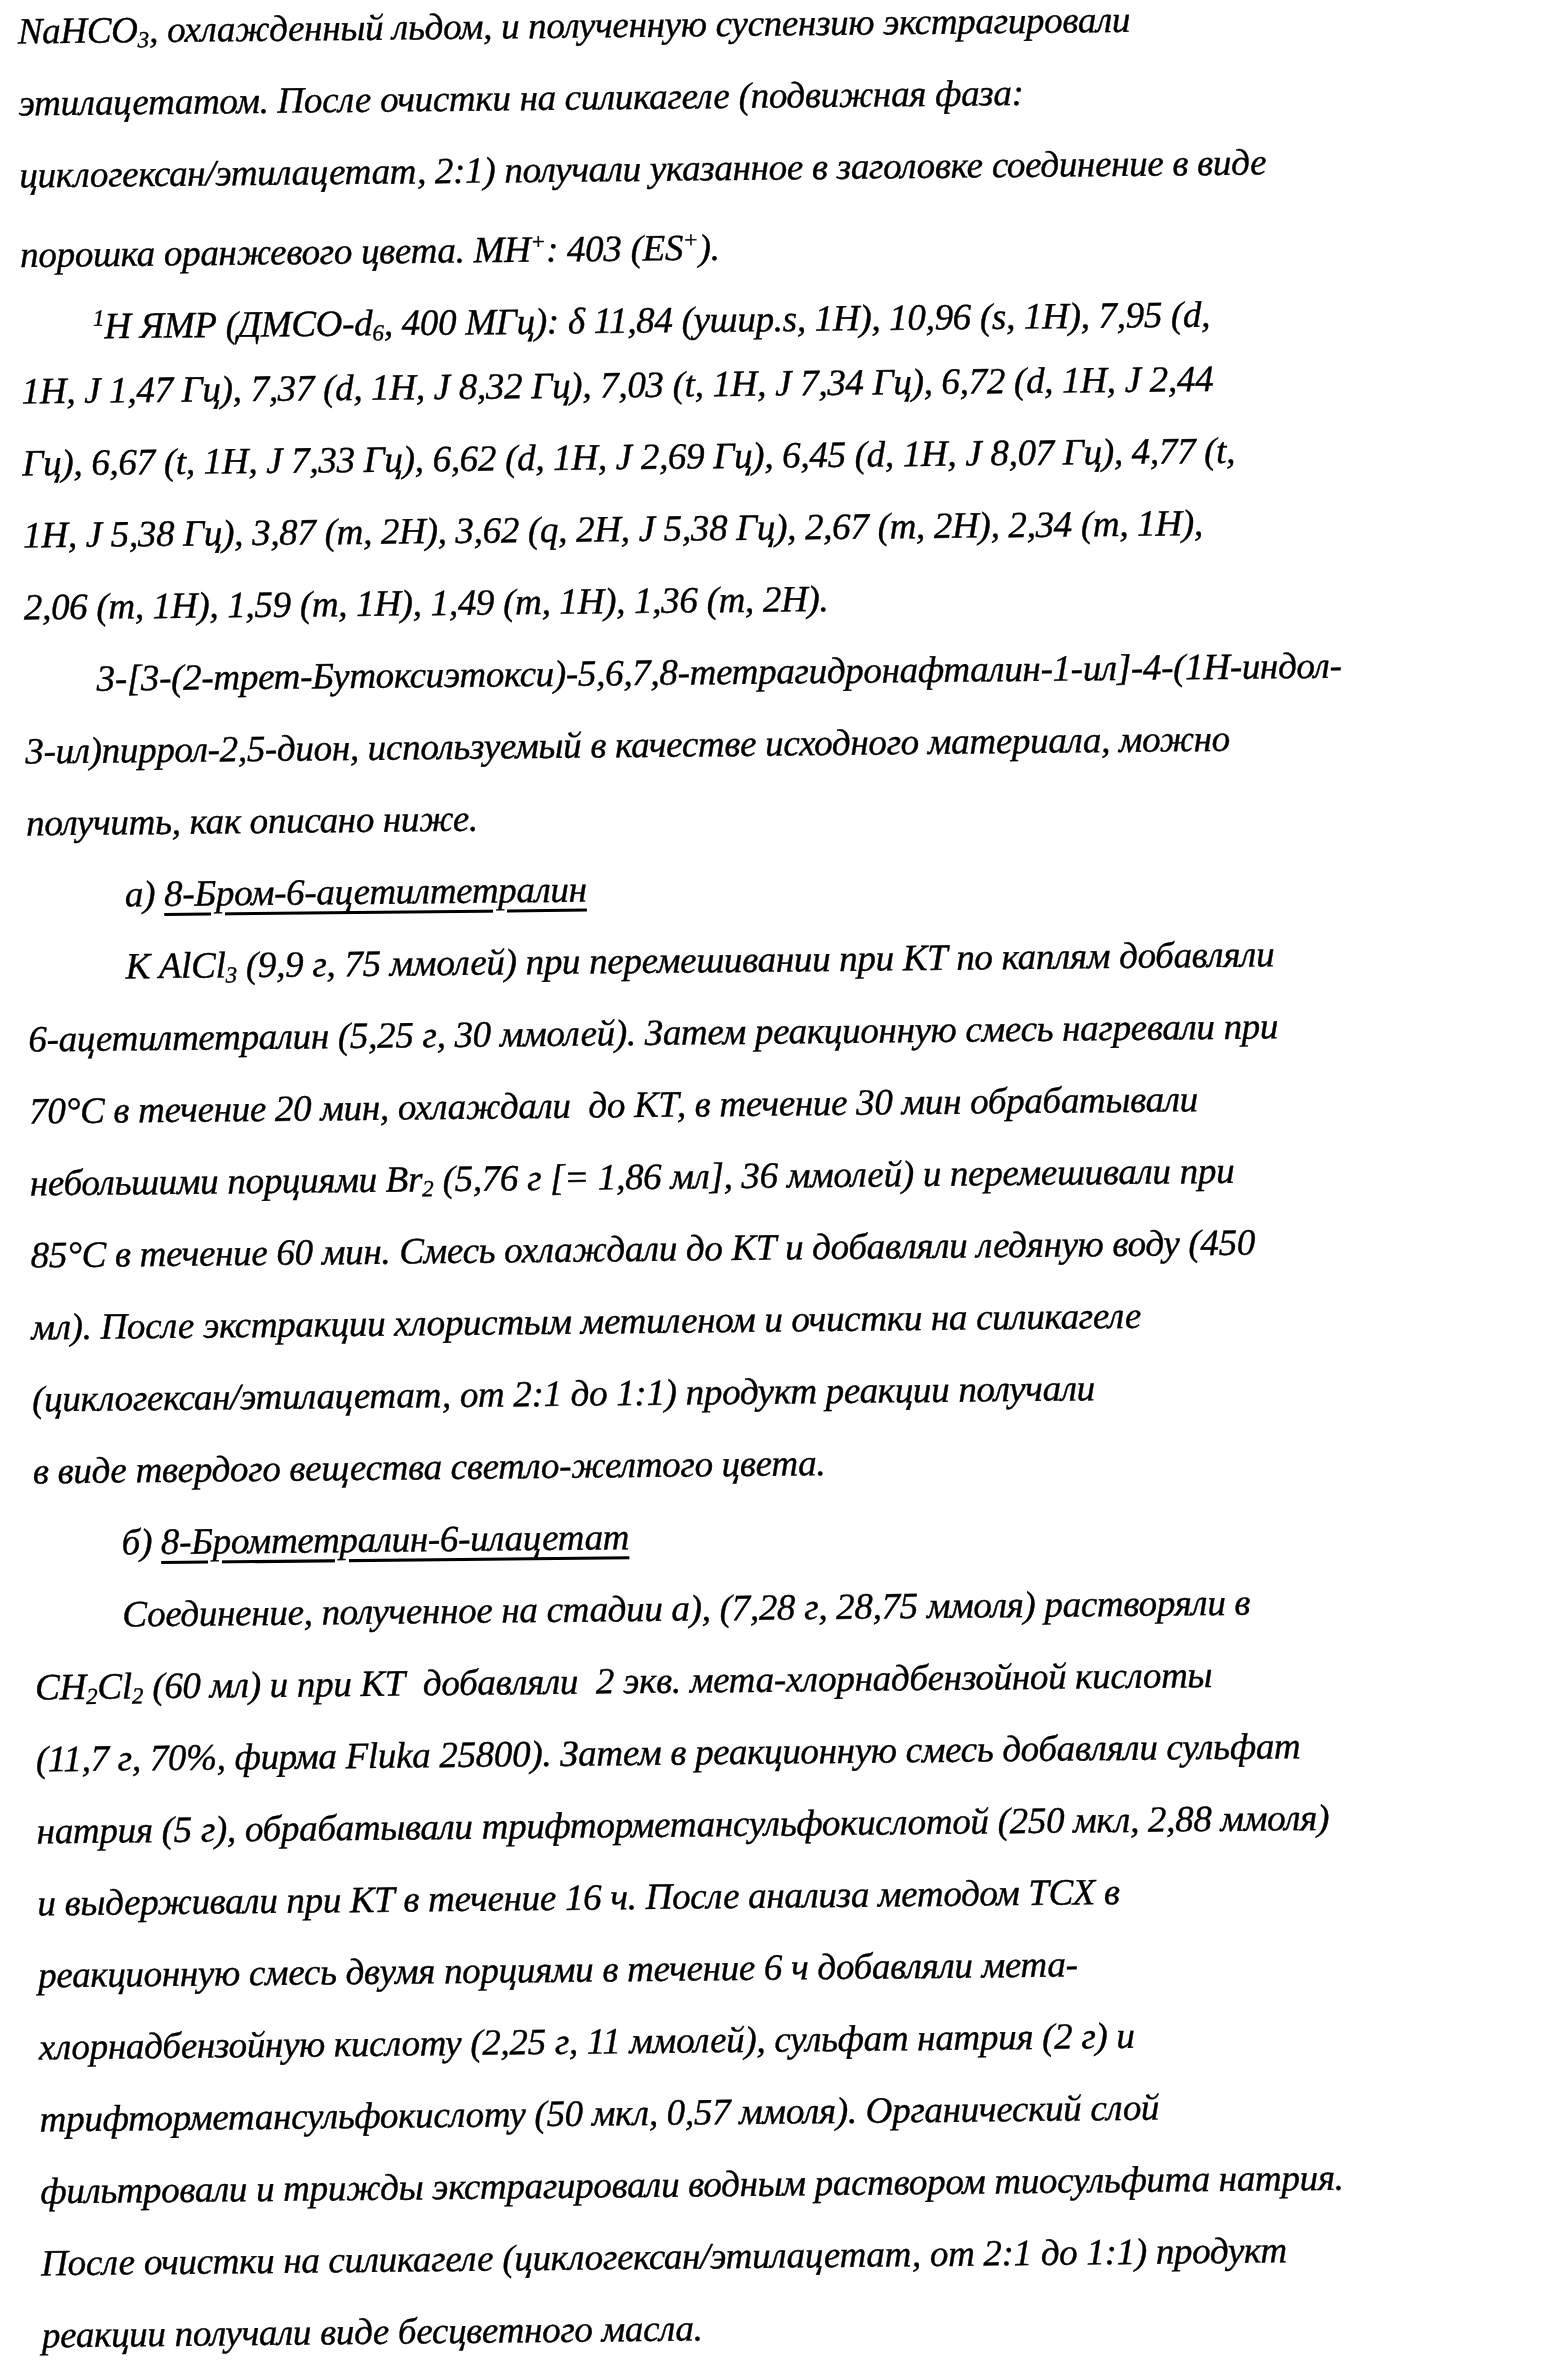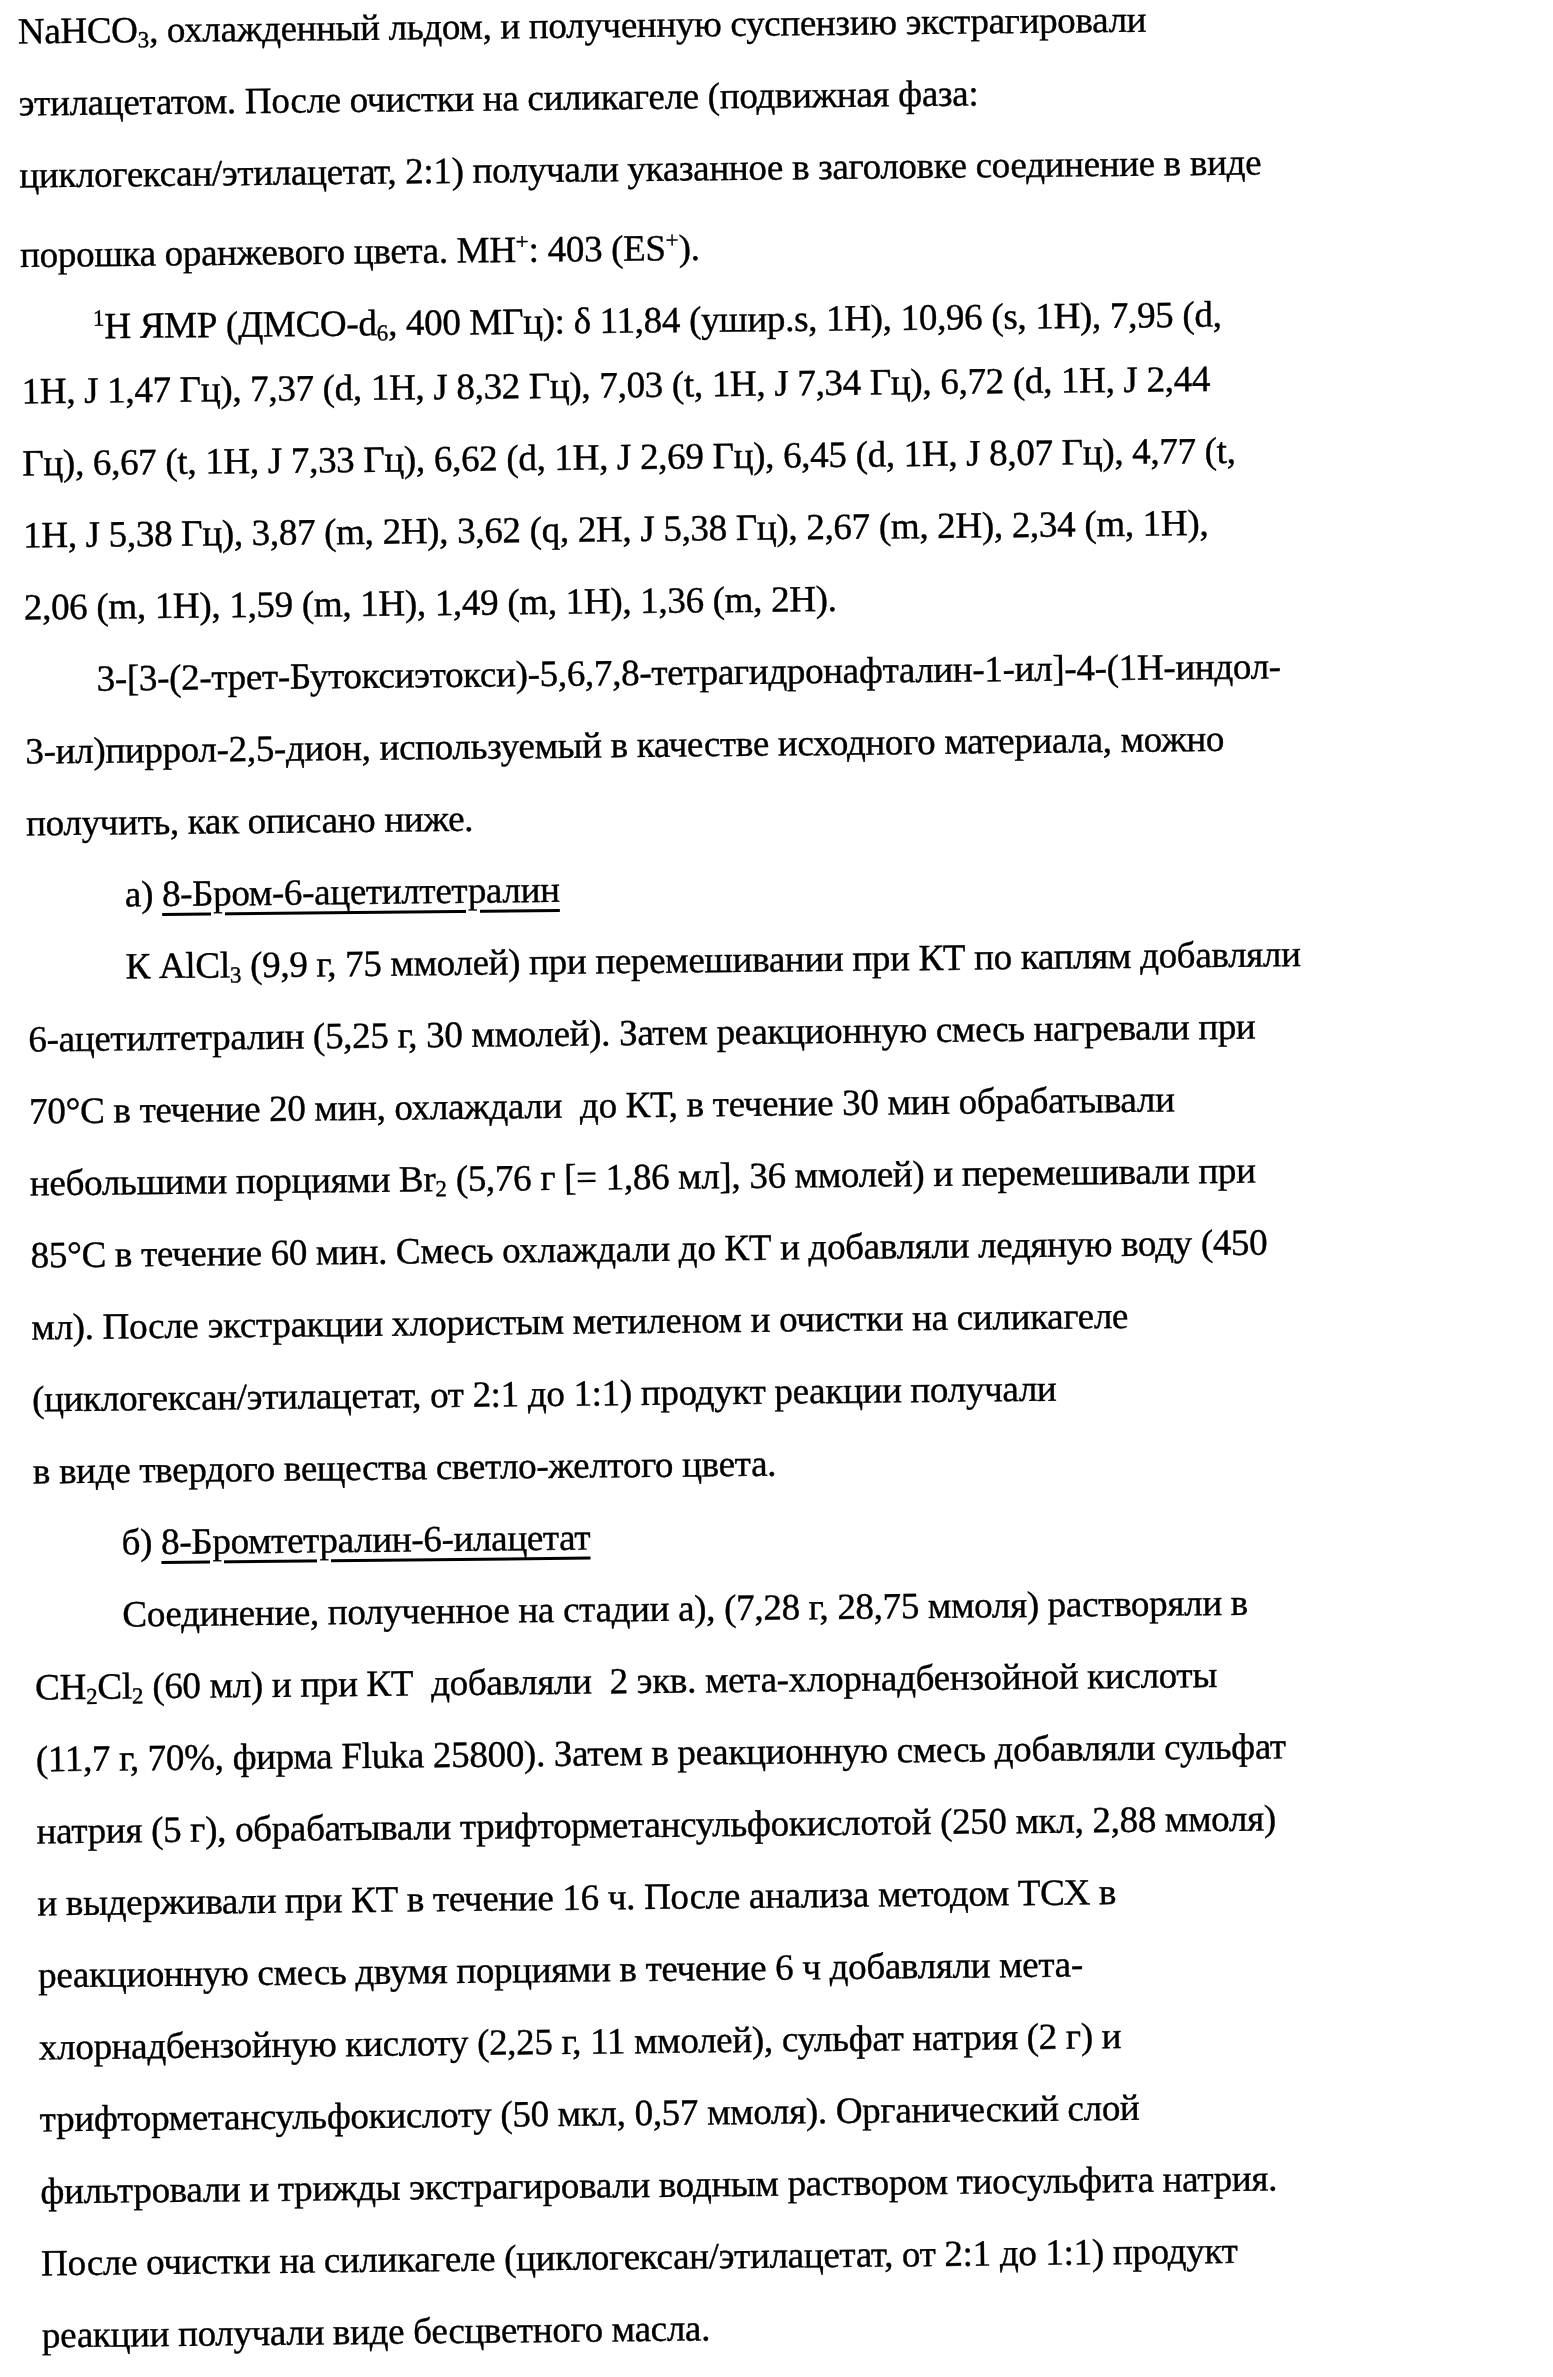--- a/index.html
+++ b/index.html
@@ -11,20 +11,21 @@
     height: 2377px;
     overflow: hidden;
     background: #ffffff;
     font-family: "Liberation Serif", "DejaVu Serif", serif;
   }
   .page {
     position: relative;
     width: 1553px;
     height: 2377px;
     background: #ffffff;
+    font-style: italic;
   }
   
   .content {
     position: absolute;
     left: 18px;
     top: -4.9px;
     width: 1528px;
     transform: rotate(-0.6deg);
     transform-origin: 49px 49px;
     font-size: 37px;

